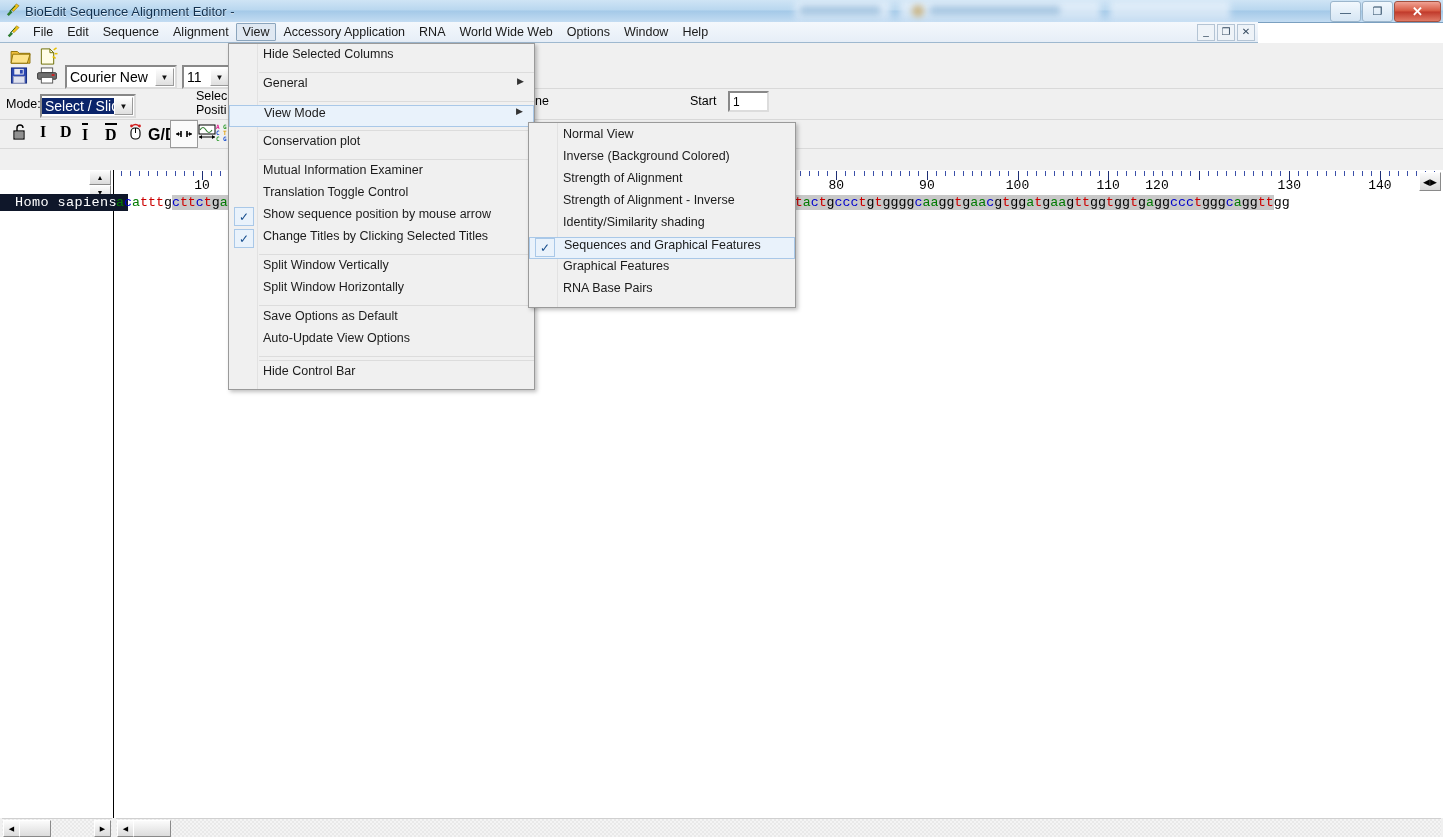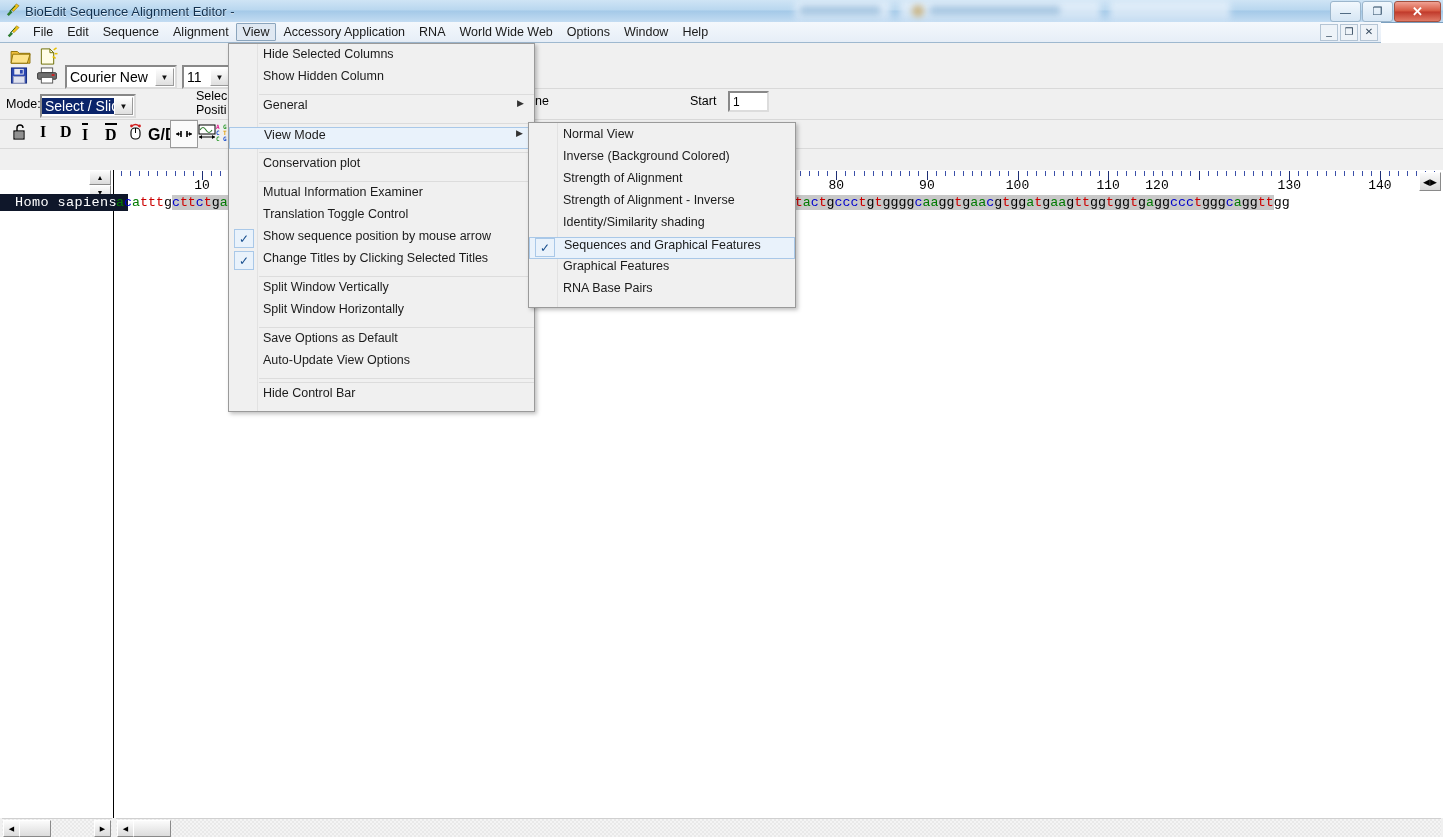--- a/index.html
+++ b/index.html
@@ -36,21 +36,21 @@
     display:flex;align-items:center;justify-content:center;
     font-size:11px;color:#24425e;
   }
   .wbtn.close{
     width:45px;border:1px solid #a3503f;
     background:linear-gradient(to bottom,#f0a294,#d65740 48%,#c0392a 52%,#e07a66);
     color:#fff;font-weight:bold;font-size:13px;
   }
   
   #menubar{
-    position:absolute;left:0;top:22px;width:1381px;height:20px;
+    position:absolute;left:0;top:22px;width:1258px;height:20px;
     background:linear-gradient(to bottom,#f4f8fc,#e6eef7);
     border-bottom:1px solid #9eb8cf;
     display:flex;align-items:center;
   }
   #menubar .mb-icon{margin:0 6px 0 6px;}
   .mitem{
     padding:2px 7px;font-size:12.5px;color:#1a1a1a;white-space:nowrap;cursor:default;
   }
   .mitem.open{
     background:#dfe8f2;border:1px solid #8ba5bd;padding:1px 6px;border-radius:1px;
@@ -509,23 +509,20 @@
     <div class="sbthumb" style="left:17px;width:36px;"></div>
   </div>
 </div>
 
 <div class="menu" id="viewMenu" style="left:228px;top:43px;width:305px;">
   <div class="gutter"></div>
   <div style="position:relative;padding:3px 0;">
     <div class="mrow">
         <span>Hide Selected Columns</span>
       </div>
-    <div class="mrow">
-        <span>Show Hidden Column</span>
-      </div>
     <div class="msep"></div>
     <div class="mrow">
       <span>General</span>
       <span class="arrow">▶</span>
     </div>
     <div class="msep"></div>
     <div class="mrow hl">
       <span>View Mode</span>
       <span class="arrow">▶</span>
     </div>

